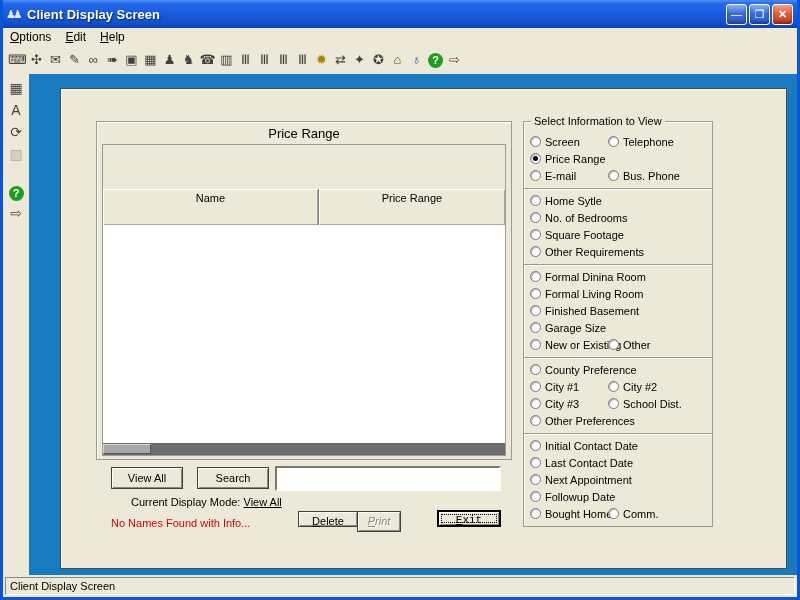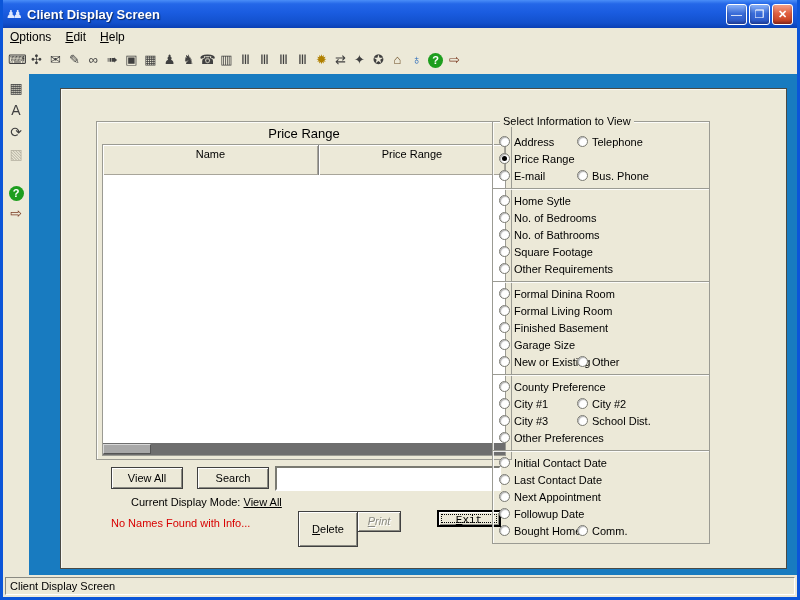--- a/index.html
+++ b/index.html
@@ -42,52 +42,52 @@
 
   .main-panel { position:absolute; left:57px; top:14px; width:727px; height:481px;
     background:#ECE9D8; border:1px solid #4a4a44; box-shadow:inset 1px 1px 0 rgba(255,255,255,.7); }
 
   
   .group-frame { border:1px solid #9b9b93; box-shadow:inset 1px 1px 0 rgba(255,255,255,.85); }
   .price-group { position:absolute; left:35px; top:32px; width:416px; height:339px;
     display:flex; flex-direction:column; }
   .group-title { text-align:center; font-size:13px; padding:4px 0 3px; }
   .list-wrap { flex:1; margin:0 5px 3px; display:flex; flex-direction:column; border:1px solid #9b9b93; }
-  .list-header { display:flex; height:30px; flex:none; background:#ECE9D8; }
+  .list-header { display:flex; height:36px; flex:none; background:#ECE9D8;margin-top:44px; }
   .hcell { width:53.7%; line-height:18px; text-align:center; border-right:1px solid #808080;
     box-shadow:inset 1px 1px 0 #fff, inset -1px -1px 0 #a8a59a; }
   .hcell.c2 { width:46.3%; border-right:none; }
   .list-body { flex:1; background:#fff; }
   .hscroll { height:12px; flex:none; background:#6e6e6e; position:relative; }
   .hthumb { position:absolute; left:0; top:1px; width:48px; height:10px; background:#a8a8a8;
     border:1px solid #d8d8d8; border-right-color:#555; border-bottom-color:#555; }
 
   
   .btn { position:absolute; display:inline-block; text-align:center; background:#ECE9D8;
     border:1px solid #404040; box-shadow:inset 1px 1px 0 #fff, inset -1px -1px 0 #8a8a82;
     font-size:11px; font-family:"Liberation Sans",sans-serif; line-height:19px; }
   .btn-viewall { left:50px; top:378px; width:72px; height:22px; }
   .btn-search  { left:136px; top:378px; width:72px; height:22px; }
-  .btn-delete  { left:237px; top:422px; width:60px; height:36px; }
+  .btn-delete  { left:237px; top:422px; width:60px; height:16px; }
   .btn-print   { left:296px; top:422px; width:44px; height:21px;font-style:italic; }
   .btn-exit    { left:376px; top:421px; width:64px; height:17px;font-family:Liberation Mono, monospace; }
   .btn.disabled { color:#8a8a82; text-shadow:1px 1px 0 #fff; }
   .btn.default { border:2px solid #000; line-height:17px; }
   .btn.default::after { content:""; position:absolute; inset:2px; border:1px dotted #000; }
 
   .text-input { position:absolute; left:214px; top:377px; width:226px; height:25px;
     background:#fff; border:2px solid; border-color:#7a7a72 #fff #fff #7a7a72;
     font:11px "Liberation Sans",sans-serif; padding:0 4px; outline:none; }
 
   .mode-line { position:absolute; left:50px; top:407px; font-size:11px;margin-left:20px; }
   .mode-value { text-decoration:underline; }
   .message { position:absolute; left:50px; top:428px; font-size:11px; color:#d80000; }
 
   
-  .info-group { position:absolute; left:431px; top:32px; width:218px; padding-top:8px; }
+  .info-group { position:absolute; left:462px; top:32px; width:190px; padding-top:8px; }
   .info-caption { position:absolute; top:-7px; left:7px; background:#ECE9D8; padding:0 3px; font-size:11px; }
   .section { padding:3px 0 4px 6px; border-bottom:1px solid #9b9b93; box-shadow:0 1px 0 rgba(255,255,255,.85); }
   .section:last-child { border-bottom:none; box-shadow:none; }
   .rrow { display:flex; align-items:center; height:17px; }
   .opt { display:flex; align-items:center; }
   .opt.col1 { width:78px; flex:none; }
   .radio { width:11px; height:11px; border-radius:50%; background:#fff; border:1px solid #7a7a72;
     box-shadow:inset 1px 1px 1px rgba(0,0,0,.3); margin-right:4px; position:relative; flex:none; }
   .radio.sel::after { content:""; position:absolute; inset:2px; border-radius:50%; background:#000; }
   .rlabel { font-size:11px; white-space:nowrap; }
@@ -183,21 +183,21 @@
       <button class="btn btn-print accel disabled">Print</button>
       <button class="btn btn-exit accel default">Exit</button>
 
       <div class="info-group group-frame">
         <span class="info-caption">Select Information to View</span>
         <div>
             <div class="section">
               <div class="rrow">
                 <div class="opt col1">
                   <span class="radio"></span>
-                  <span class="rlabel">Address</span>
+                  <span class="rlabel">Screen</span>
                 </div>
                 <div class="opt">
                   <span class="radio"></span>
                   <span class="rlabel">Telephone</span>
                 </div>
               </div>
               <div class="rrow">
                 <div class="opt">
                   <span class="radio sel"></span>
                   <span class="rlabel">Price Range</span>
@@ -218,26 +218,20 @@
               <div class="rrow">
                 <div class="opt">
                   <span class="radio"></span>
                   <span class="rlabel">Home Sytle</span>
                 </div>
               </div>
               <div class="rrow">
                 <div class="opt">
                   <span class="radio"></span>
                   <span class="rlabel">No. of Bedrooms</span>
-                </div>
-              </div>
-              <div class="rrow">
-                <div class="opt">
-                  <span class="radio"></span>
-                  <span class="rlabel">No. of Bathrooms</span>
                 </div>
               </div>
               <div class="rrow">
                 <div class="opt">
                   <span class="radio"></span>
                   <span class="rlabel">Square Footage</span>
                 </div>
               </div>
               <div class="rrow">
                 <div class="opt">

